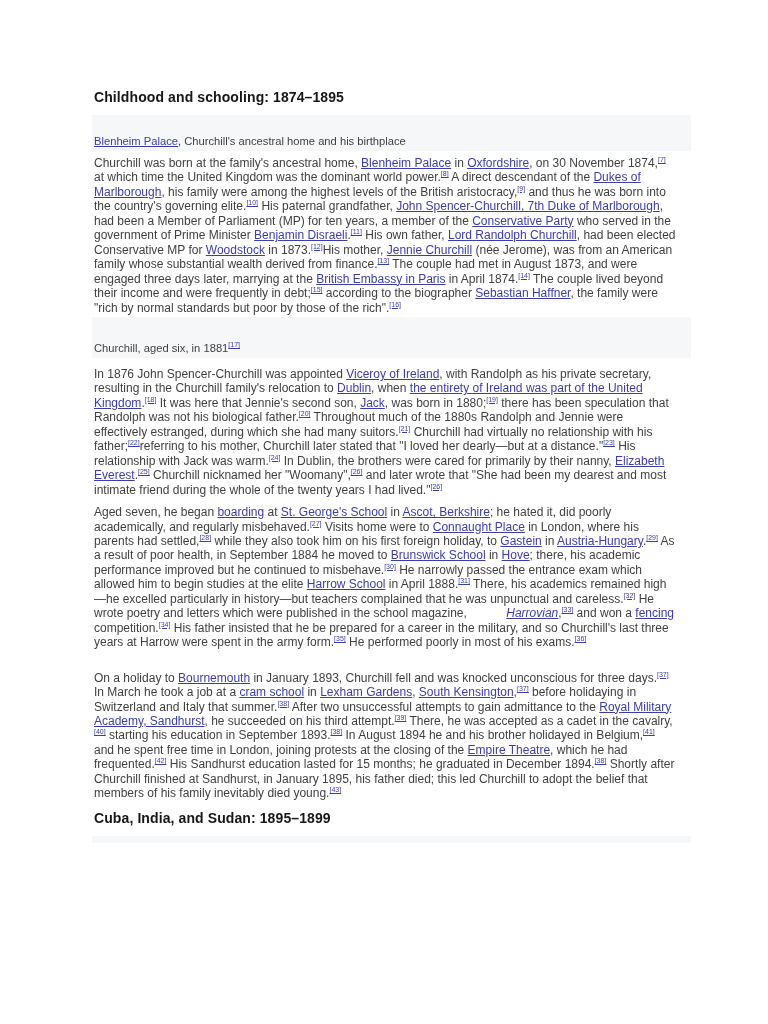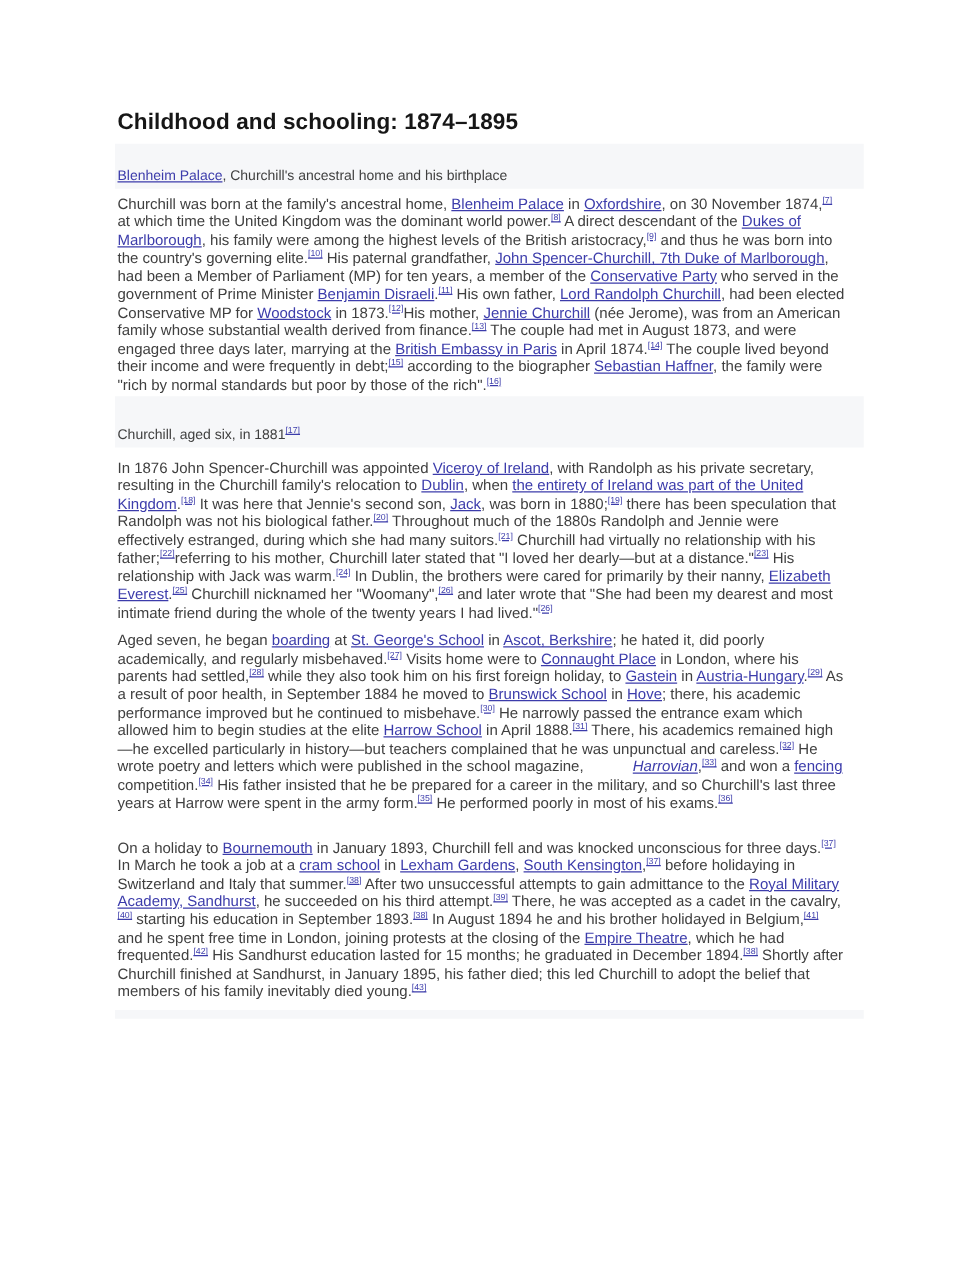--- a/index.html
+++ b/index.html
@@ -9,21 +9,21 @@
     height: 1024px;
     background: #ffffff;
     font-family: "Liberation Sans", sans-serif;
     color: #3f3f3f;
     overflow: hidden;
   }
   .content {
     padding: 86px 92px 0 94px;
   }
   h1.sect {
-    font-size: 18px;
+    font-size: 14px;
     line-height: 22px;
     font-weight: bold;
     color: #161616;
     margin: 0;
     letter-spacing: 0.1px;
   }
   h1.sect.second { margin-top: 6px; }
   .figband {
     background: #f6f7f9;
     margin: 7px -15px 0 -2px;
@@ -81,17 +81,18 @@
     <div class="figband tall">
       <div class="caption">Churchill, aged six, in 1881<sup class="ref">[17]</sup></div>
     </div>
 
     <p class="body-para p2">In 1876 John Spencer-Churchill was appointed <span class="wlink">Viceroy of Ireland</span>, with Randolph as his private secretary, resulting in the Churchill family's relocation to <span class="wlink">Dublin</span>, when <span class="wlink">the entirety of Ireland was part of the United Kingdom</span>.<sup class="ref">[18]</sup> It was here that Jennie's second son, <span class="wlink">Jack</span>, was born in 1880;<sup class="ref">[19]</sup> there has been speculation that Randolph was not his biological father.<sup class="ref">[20]</sup> Throughout much of the 1880s Randolph and Jennie were effectively estranged, during which she had many suitors.<sup class="ref">[21]</sup> Churchill had virtually no relationship with his father;<sup class="ref">[22]</sup>referring to his mother, Churchill later stated that "I loved her dearly—but at a distance."<sup class="ref">[23]</sup> His relationship with Jack was warm.<sup class="ref">[24]</sup> In Dublin, the brothers were cared for primarily by their nanny, <span class="wlink">Elizabeth Everest</span>.<sup class="ref">[25]</sup> Churchill nicknamed her "Woomany",<sup class="ref">[26]</sup> and later wrote that "She had been my dearest and most intimate friend during the whole of the twenty years I had lived."<sup class="ref">[26]</sup></p>
 
     <p class="body-para p3">Aged seven, he began <span class="wlink">boarding</span> at <span class="wlink">St. George's School</span> in <span class="wlink">Ascot, Berkshire</span>; he hated it, did poorly academically, and regularly misbehaved.<sup class="ref">[27]</sup> Visits home were to <span class="wlink">Connaught Place</span> in London, where his parents had settled,<sup class="ref">[28]</sup> while they also took him on his first foreign holiday, to <span class="wlink">Gastein</span> in <span class="wlink">Austria-Hungary</span>.<sup class="ref">[29]</sup> As a result of poor health, in September 1884 he moved to <span class="wlink">Brunswick School</span> in <span class="wlink">Hove</span>; there, his academic performance improved but he continued to misbehave.<sup class="ref">[30]</sup> He narrowly passed the entrance exam which allowed him to begin studies at the elite <span class="wlink">Harrow School</span> in April 1888.<sup class="ref">[31]</sup> There, his academics remained high—he excelled particularly in history—but teachers complained that he was unpunctual and careless.<sup class="ref">[32]</sup> He wrote poetry and letters which were published in the school magazine, <span class="wlink it">Harrovian</span>,<sup class="ref">[33]</sup> and won a <span class="wlink">fencing</span> competition.<sup class="ref">[34]</sup> His father insisted that he be prepared for a career in the military, and so Churchill's last three years at Harrow were spent in the army form.<sup class="ref">[35]</sup> He performed poorly in most of his exams.<sup class="ref">[36]</sup></p>
 
     <p class="body-para p4">On a holiday to <span class="wlink">Bournemouth</span> in January 1893, Churchill fell and was knocked unconscious for three days.<sup class="ref">[37]</sup> In March he took a job at a <span class="wlink">cram school</span> in <span class="wlink">Lexham Gardens</span>, <span class="wlink">South Kensington</span>,<sup class="ref">[37]</sup> before holidaying in Switzerland and Italy that summer.<sup class="ref">[38]</sup> After two unsuccessful attempts to gain admittance to the <span class="wlink">Royal Military Academy, Sandhurst</span>, he succeeded on his third attempt.<sup class="ref">[39]</sup> There, he was accepted as a cadet in the cavalry,<sup class="ref">[40]</sup> starting his education in September 1893.<sup class="ref">[38]</sup> In August 1894 he and his brother holidayed in Belgium,<sup class="ref">[41]</sup> and he spent free time in London, joining protests at the closing of the <span class="wlink">Empire Theatre</span>, which he had frequented.<sup class="ref">[42]</sup> His Sandhurst education lasted for 15 months; he graduated in December 1894.<sup class="ref">[38]</sup> Shortly after Churchill finished at Sandhurst, in January 1895, his father died; this led Churchill to adopt the belief that members of his family inevitably died young.<sup class="ref">[43]</sup></p>
 
+    <h1 class="sect second">Cuba, India, and Sudan: 1895–1899</h1>
 
     <div class="figband thin"></div>
 
   </div>
 </div>
 
 </body></html>

